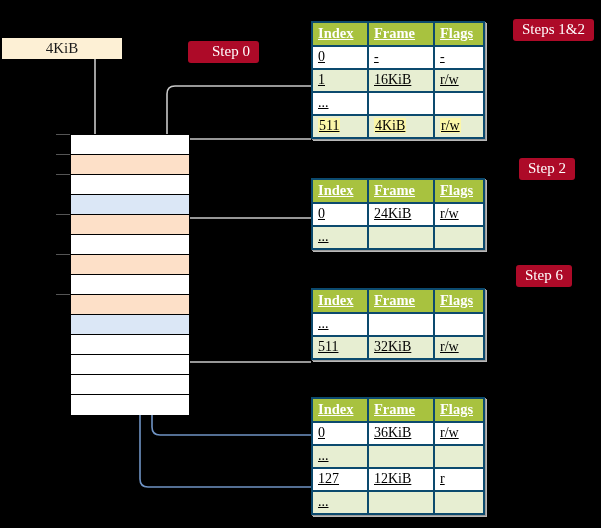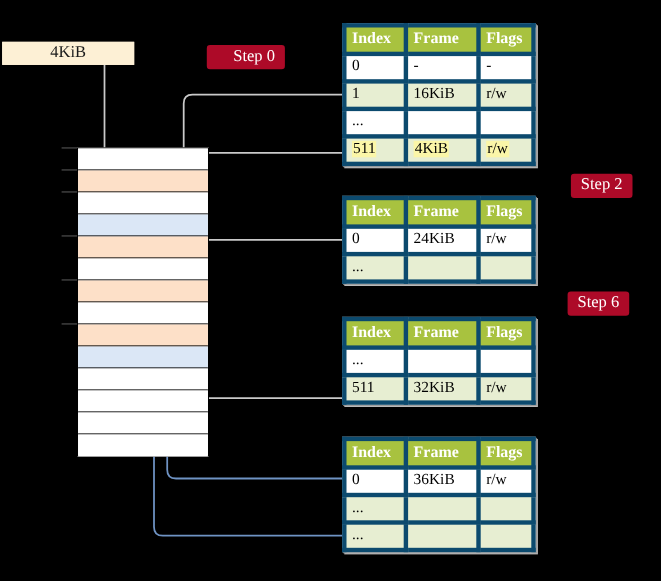--- a/index.html
+++ b/index.html
@@ -38,28 +38,29 @@
 
   
   .tbl{
     position:absolute;
     border-collapse:collapse;
     background:#ffffff;
     font-size:14px;
     box-shadow:1px 1px 0 #9a9a9a, 2px 2px 0 #b9b9b9;
   }
   .tbl td,.tbl th{
-    border:4px solid #0c4a6e;
+    border:2px solid #0c4a6e;
     padding:2px 5px 3px 5px;
     text-align:left;
     font-weight:normal;
     height:19px;
     box-sizing:border-box;
     vertical-align:middle;
     white-space:nowrap;
+    text-decoration:underline;
   }
   .tbl th{
     background:#a8c23f;
     color:#ffffff;
     font-weight:bold;
     font-size:14.5px;
   }
   .tbl tr.alt td{background:#e7eed2;}
   .tbl tr.plain td{background:#ffffff;}
   .col-index{width:56px;}
@@ -144,20 +145,23 @@
       <div class="memrow white last" style="top: 260px;"></div>
     </div>
 
   <div class="srcbox" style="left:2px;top:38px;width:118px;height:19px;">
     <span>4KiB</span>
   </div>
 
   <div class="badge" style="left:188px;top:41px;padding-left:24px;">
     <span>Step 0</span>
   </div>
+  <div class="badge" style="left:513px;top:19px;">
+    <span>Steps 1&amp;2</span>
+  </div>
   <div class="badge" style="left:519px;top:158px;">
     <span>Step 2</span>
   </div>
   <div class="badge" style="left:516px;top:265px;">
     <span>Step 6</span>
   </div>
 
   <div id="tables-host">
       <table class="tbl" style="left: 311px; top: 21px;">
         <thead>
@@ -243,20 +247,25 @@
         <tbody>
           <tr class="plain">
             <td class="col-index">0</td>
             <td class="col-frame">36KiB</td>
             <td class="col-flags">r/w</td>
           </tr>
           <tr class="alt">
             <td class="col-index">...</td>
             <td class="col-frame"></td>
             <td class="col-flags"></td>
+          </tr>
+          <tr class="plain">
+            <td class="col-index">127</td>
+            <td class="col-frame">12KiB</td>
+            <td class="col-flags">r</td>
           </tr>
           <tr class="alt">
             <td class="col-index">...</td>
             <td class="col-frame"></td>
             <td class="col-flags"></td>
           </tr>
         </tbody>
       </table>
     </div>
 

